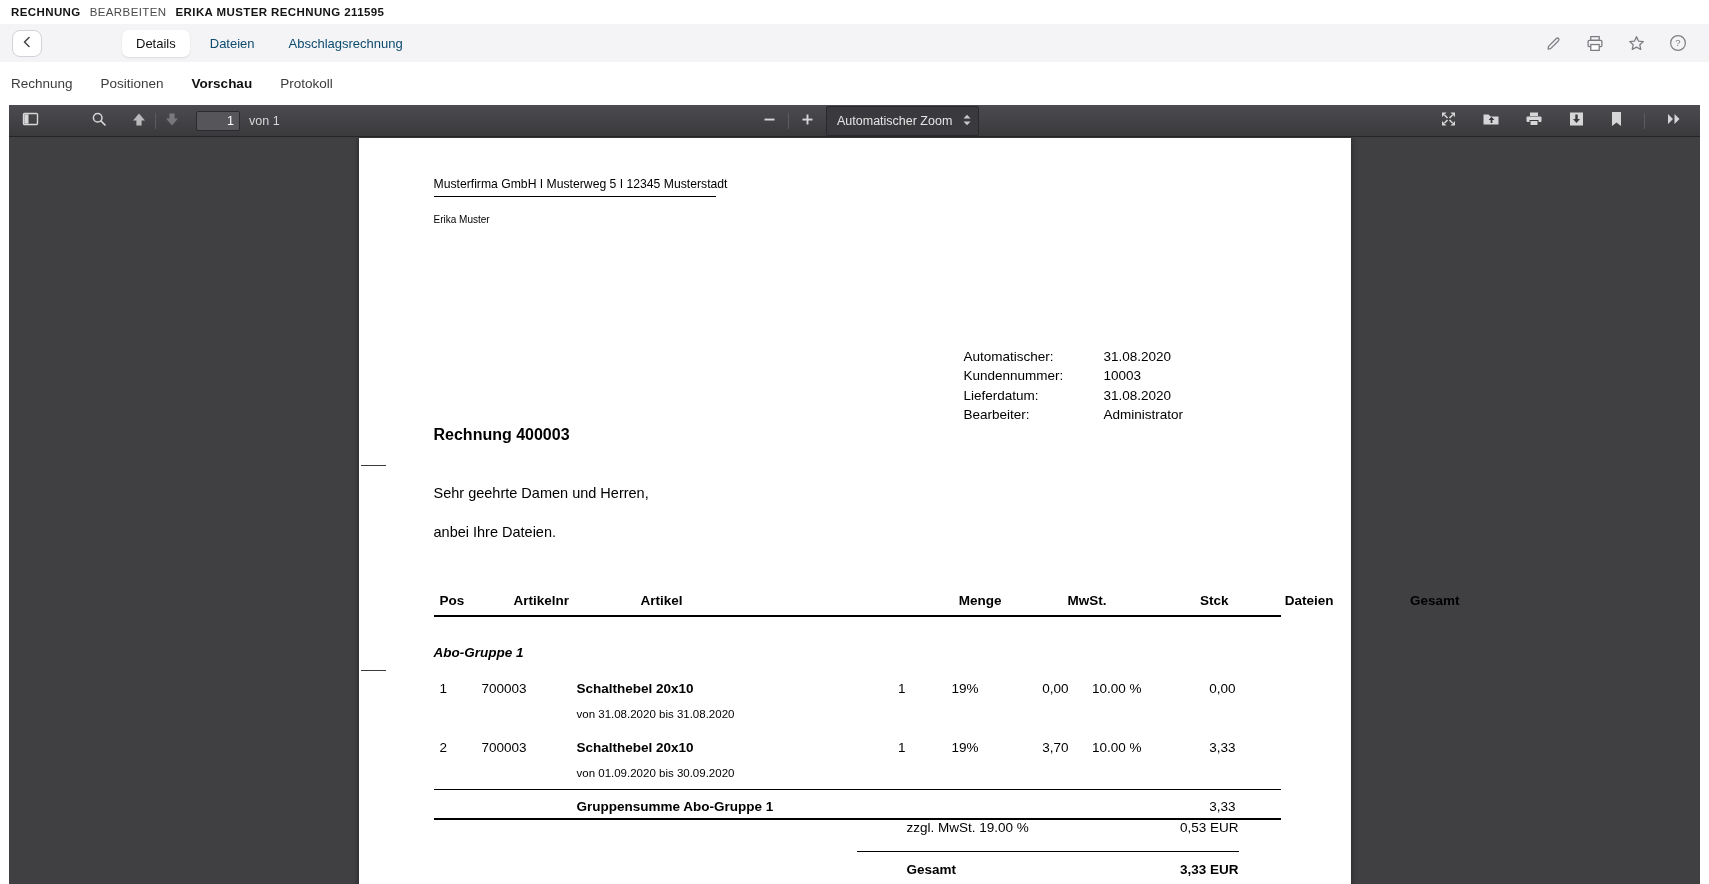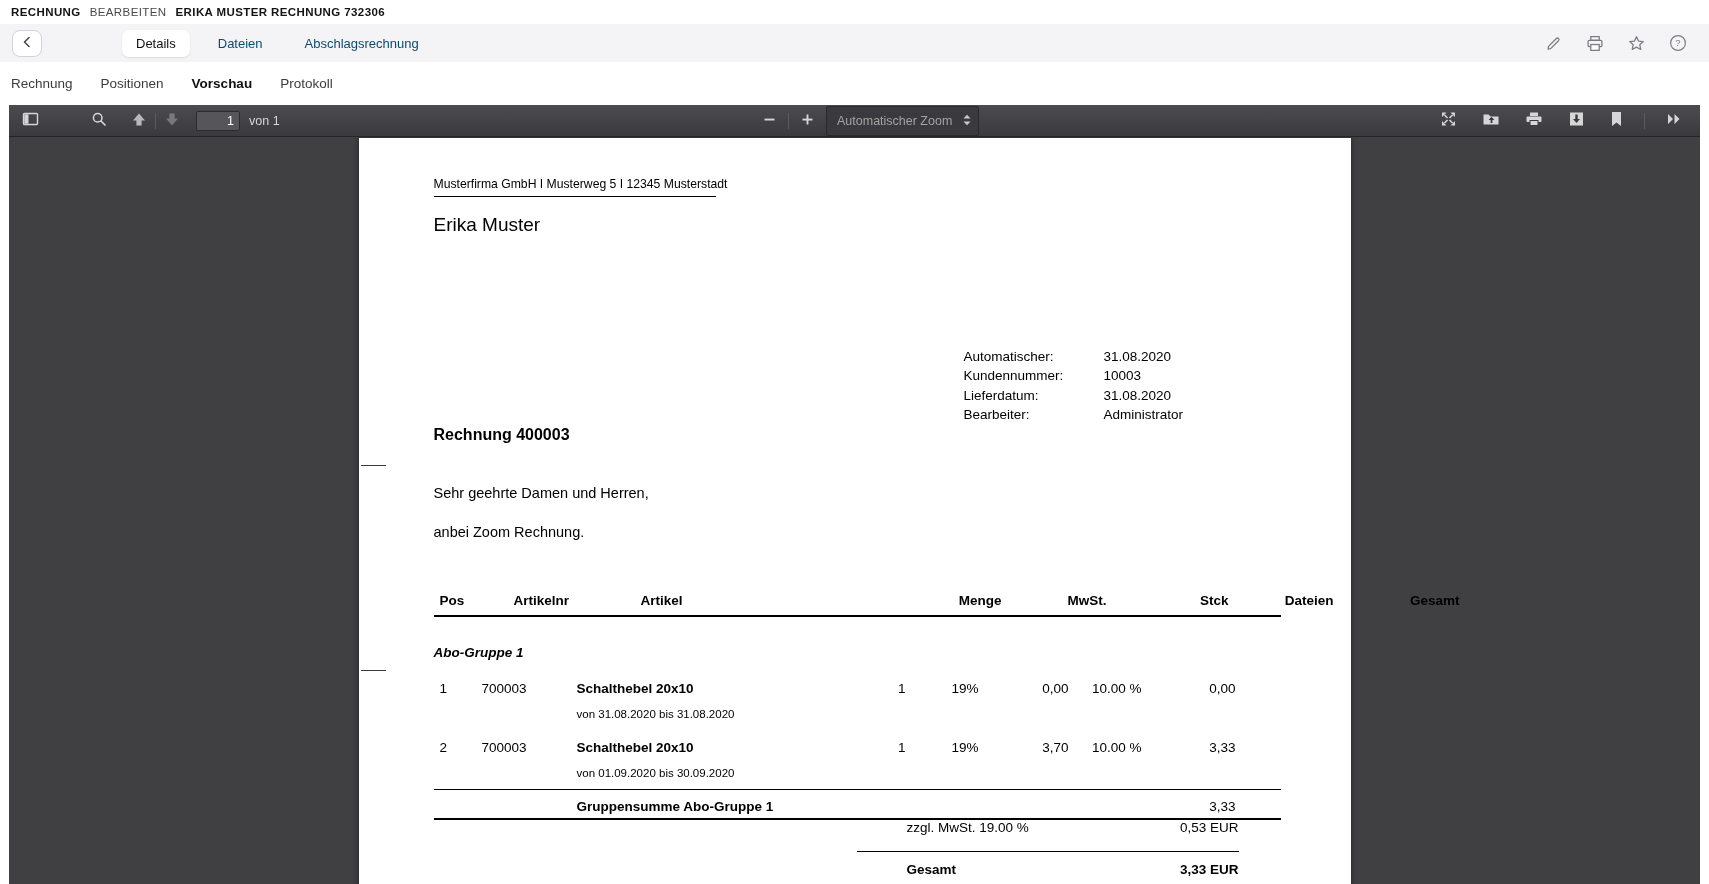--- a/index.html
+++ b/index.html
@@ -8,21 +8,21 @@
 
   
   .crumb-row { height:24px; display:flex; align-items:center; padding-left:11px; gap:9px;
                background:#fff; font-size:11.5px; letter-spacing:.4px; }
   .crumb-strong { font-weight:700; color:#141414; }
   .crumb-dim { font-weight:400; color:#4a4a4a; }
 
   .tab-row { height:38px; background:#f4f4f6; display:flex; align-items:center; padding:0 12px; }
   .back-btn { width:30px; height:27px; border:1px solid #d2d2d8; border-radius:8px; background:#fff;
               display:flex; align-items:center; justify-content:center; cursor:pointer; }
-  .tabs { display:flex; align-items:flex-end; margin-left:80px; gap:14px; }
+  .tabs { display:flex; align-items:flex-end; margin-left:80px; gap:6px; }
   .tab { padding:6px 14px; font-size:13px; color:#0c4a6e; border-radius:7px; cursor:pointer; white-space:nowrap; }
   .tab.active { background:#fff; color:#111; box-shadow:0 1px 2px rgba(0,0,0,.10); }
   .hdr-icons { margin-left:auto; display:flex; align-items:center; gap:24px; padding-right:10px; }
   .hdr-icons svg { display:block; }
 
   .subtab-row { height:43px; background:#fff; display:flex; align-items:center; padding-left:11px; gap:28px;
                 font-size:13.5px; color:#3c3c3c; }
   .subtab { cursor:pointer; }
   .subtab.active { font-weight:700; color:#111; }
 
@@ -31,32 +31,32 @@
   .pdf-toolbar { position:relative; height:32px; background:linear-gradient(#4c4c50,#3a3a3d);
                  border-bottom:1px solid #252528; display:flex; align-items:center; color:#d6d6d8; }
   .tb-btn { background:none; border:0; padding:3px 4px; cursor:pointer; display:flex; align-items:center; }
   .tb-div { width:1px; height:16px; background:#5c5c60; }
   .page-input { width:44px; height:20px; background:#55555a; border:1px solid #2b2b2e; border-radius:2px;
                 color:#fff; font-size:12.5px; text-align:right; padding-right:5px; }
   .von-label { font-size:12.5px; color:#d6d6d8; margin-left:9px; }
   .tb-center { position:absolute; left:750px; top:0; height:32px; display:flex; align-items:center; gap:8px; }
   .scale-select { height:30px; min-width:140px; background:#3a3a3e; border:1px solid #29292c; border-radius:2px;
                   display:flex; align-items:center; justify-content:space-between; gap:10px;
-                  padding:0 6px 0 10px; font-size:12.5px; color:#a3a3a3; cursor:pointer; }
+                  padding:0 6px 0 10px; font-size:12.5px; color:#e5e5e5; cursor:pointer; }
   .tb-right { margin-left:auto; display:flex; align-items:center; gap:17px; padding-right:14px; }
   .dim { opacity:.45; }
 
   .pdf-content { height:747px; overflow:hidden; display:flex; justify-content:center; }
 
   
   .page { position:relative; width:992px; height:900px; background:#fff; margin-top:1px;
           box-shadow:0 0 6px rgba(0,0,0,.45); color:#000; }
   .sender { position:absolute; left:75px; top:39px; width:282px; font-size:12.2px;
             border-bottom:1px solid #000; padding-bottom:5px; white-space:nowrap;text-align:center; }
-  .recipient { position:absolute; left:75px; top:76px; font-size:19px; }
+  .recipient { position:absolute; left:75px; top:76px; font-size:10px; }
   .meta { position:absolute; left:605px; top:211px; font-size:13.5px; }
   .meta-row { display:flex; height:19.3px; align-items:flex-start; }
   .meta-label { width:140px; }
   .inv-title { position:absolute; left:75px; top:288px; font-size:16px; font-weight:700; }
   .fold-mark { position:absolute; left:2px; width:25px; border-top:1px solid #3a3a3a; }
   .salutation { position:absolute; left:75px; top:347px; font-size:14.5px; }
   .bodyline { position:absolute; left:75px; top:386px; font-size:14.5px; }
 
   .inv-table { position:absolute; left:75px; top:455px; width:847px; font-size:13.5px; }
   .grid { display:grid; grid-template-columns:42px 101px 209px 120px 73px 90px 73px 94px 45px; }
@@ -75,21 +75,21 @@
   .t-row .t-label { padding-left:50px; }
   .t-first { margin-top:19px; }
   .t-final { border-top:1px solid #000; margin-top:12px; padding-top:10px; font-weight:700; height:auto; }
 </style>
 </head>
 <body>
 
 <div class="crumb-row">
   <span class="crumb-strong">RECHNUNG</span>
   <span class="crumb-dim">BEARBEITEN</span>
-  <span class="crumb-strong">ERIKA MUSTER RECHNUNG 732306</span>
+  <span class="crumb-strong">ERIKA MUSTER RECHNUNG 211595</span>
 </div>
 
 <div class="tab-row">
   <button class="back-btn">
     <span>
       <svg width="10" height="12" viewBox="0 0 10 12">
           <polyline points="7,1.5 2.5,6 7,10.5" fill="none" stroke="#4a4a4a" stroke-width="1.6" stroke-linecap="round" stroke-linejoin="round"></polyline>
         </svg>
     </span>
   </button>
@@ -269,21 +269,21 @@
         <div class="meta-row">
             <span class="meta-label">Bearbeiter:</span>
             <span>Administrator</span>
           </div>
       </div>
 
       <div class="inv-title">Rechnung 400003</div>
       <div class="fold-mark" style="top:327px"></div>
       <div class="fold-mark" style="top:532px"></div>
       <div class="salutation">Sehr geehrte Damen und Herren,</div>
-      <div class="bodyline">anbei Zoom Rechnung.</div>
+      <div class="bodyline">anbei Ihre Dateien.</div>
 
       <div class="inv-table">
         <div class="grid thead">
           <div class="c-pos">Pos</div>
           <div class="c-anr">Artikelnr</div>
           <div>Artikel</div>
           <div class="r">Menge</div>
           <div class="r">MwSt.</div>
           <div class="r">Stck</div>
           <div class="r">Dateien</div>

